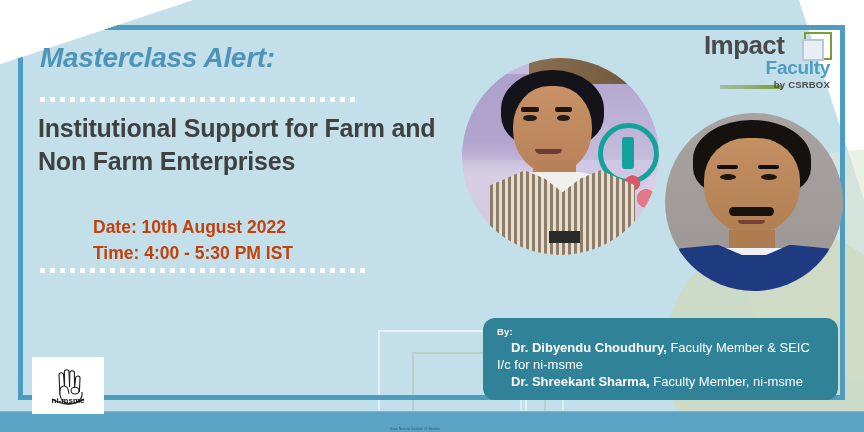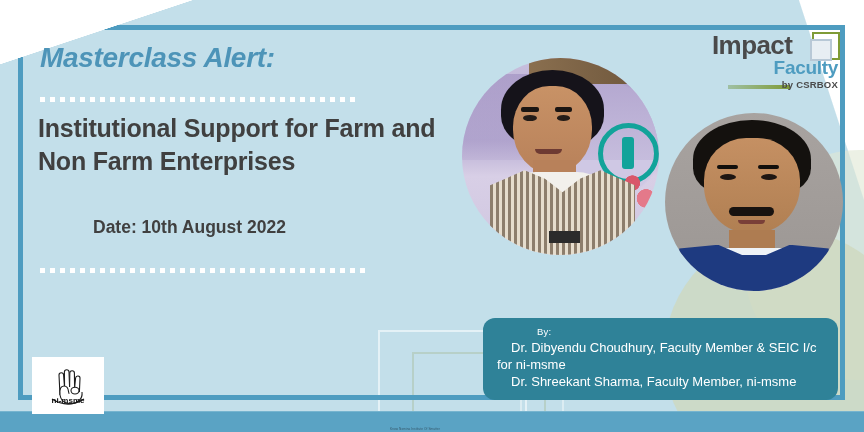--- a/index.html
+++ b/index.html
@@ -63,21 +63,21 @@
   }
   .dots-top{left:40px;top:97px;width:317px;}
   .dots-mid{left:40px;top:268px;width:330px;}
   .headline{
     position:absolute;left:38px;top:112px;width:420px;z-index:6;
     font-size:25px;font-weight:bold;color:#404040;line-height:1.32;
     letter-spacing:-.2px;
   }
   .when{
     position:absolute;left:93px;top:214px;z-index:6;
-    font-size:17.5px;font-weight:bold;color:#404040;line-height:1.5;
+    font-size:17.5px;font-weight:bold;color:#c2410c;line-height:1.5;
   }
   .register-btn{
     position:absolute;left:119px;top:303px;width:213px;height:46px;z-index:6;
     background:#3487a5;border-radius:9px;border:none;cursor:pointer;
     color:#ffffff;font-size:16px;font-weight:bold;letter-spacing:.4px;
     font-family:"Liberation Sans", sans-serif;
     display:flex;align-items:center;justify-content:center;
   }
   
   .nimsme{
@@ -144,25 +144,25 @@
   .ph2-shirt{position:absolute;left:22%;top:76%;width:54%;height:24%;background:#eef2f6;
       border-radius:22% 22% 0 0;}
   .ph2-coat{position:absolute;left:8%;top:74%;width:84%;height:26%;
       background:#1e3a80;clip-path:polygon(0 8%,26% 0,42% 22%,58% 22%,74% 0,100% 8%,100% 100%,0 100%);}
   
   .speakers{
     position:absolute;left:483px;top:318px;width:355px;z-index:7;
     background:#2f8298;border-radius:12px;padding:8px 14px 10px 14px;
     box-sizing:border-box;color:#ffffff;
   }
-  .sp-by{font-size:9.5px;font-weight:normal;letter-spacing:.2px;margin-bottom:2px;margin-left:40px;}
+  .sp-by{font-size:9.5px;font-weight:bold;letter-spacing:.2px;margin-bottom:2px;}
   .sp-line{font-size:13px;line-height:1.32;}
-  .sp-line b{font-weight:normal;padding-left:14px;}
-  
-  .logo{position:absolute;right:24px;top:30px;width:128px;height:62px;z-index:7;}
+  .sp-line b{font-weight:bold;padding-left:14px;}
+  
+  .logo{position:absolute;right:32px;top:30px;width:128px;height:62px;z-index:7;}
   .logo-impact{position:absolute;left:0;top:0;font-size:26px;font-weight:bold;
       color:#4a4a4a;letter-spacing:-.6px;}
   .logo-sq-o{position:absolute;right:0;top:2px;width:24px;height:24px;border:2.5px solid #7f9b36;}
   .logo-sq-i{position:absolute;right:8px;top:9px;width:18px;height:18px;
       border:2.5px solid #b8c8d6;background:#e8eef3;}
   .logo-academy{position:absolute;right:2px;top:27px;font-size:19px;font-weight:bold;
       color:#4e9cc0;letter-spacing:-.3px;}
   .logo-rule{position:absolute;left:16px;top:55px;width:62px;height:4px;
       background:linear-gradient(to right,#9fc0a4,#7f9b36);}
   .logo-csrbox{position:absolute;right:2px;top:49px;font-size:9.5px;font-weight:bold;
@@ -217,20 +217,21 @@
     <div class="ph2-shirt"></div>
     <div class="ph2-coat"></div>
   </div>
 
   <div class="kicker">Masterclass Alert:</div>
   <div class="dots dots-top"></div>
   <div class="headline">Institutional Support for Farm and Non Farm Enterprises</div>
 
   <div class="when">
     <div>Date: 10th August 2022</div>
+    <div>Time: 4:00 - 5:30 PM IST</div>
   </div>
 
   <div class="dots dots-mid"></div>
 
 
   <div class="nimsme">
     <svg width="58" height="48" viewBox="0 0 58 48">
       <g fill="none" stroke="#1b1b1b" stroke-width="1.1">
         <path d="M21 33 L20 13 a2.3 2.3 0 0 1 4.6 0 L25.6 26" fill="#ffffff"></path>
         <path d="M25.6 26 L25.4 10 a2.3 2.3 0 0 1 4.6 0 L30.6 25" fill="#ffffff"></path>

